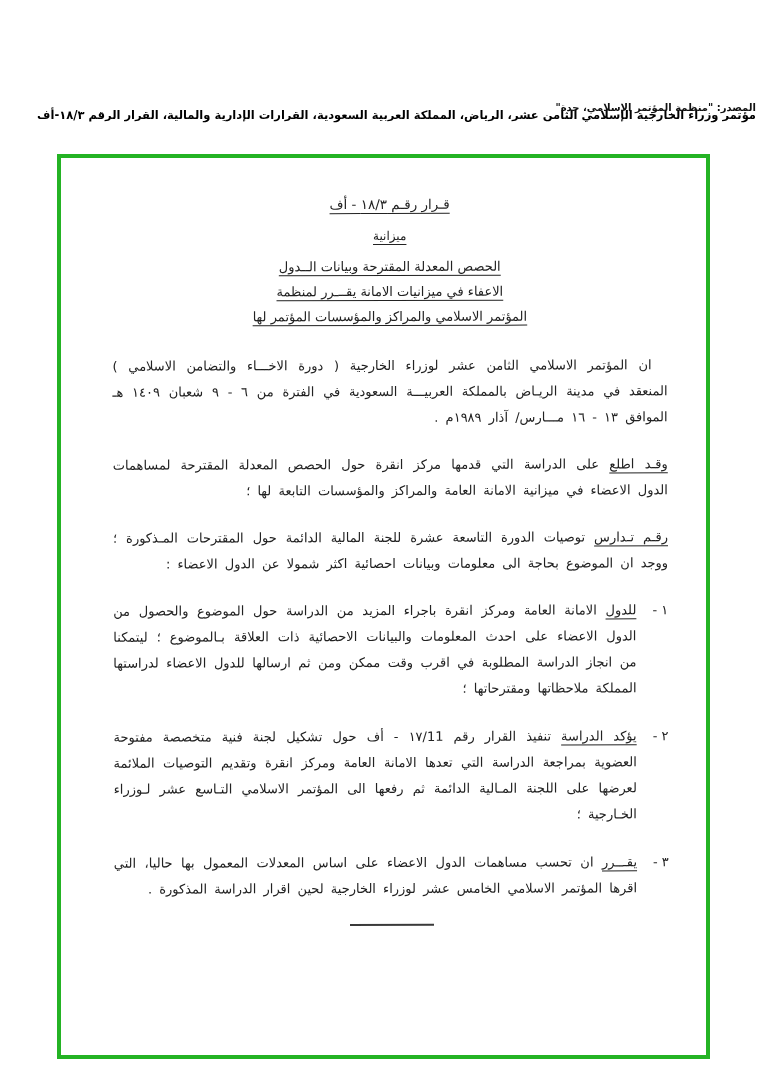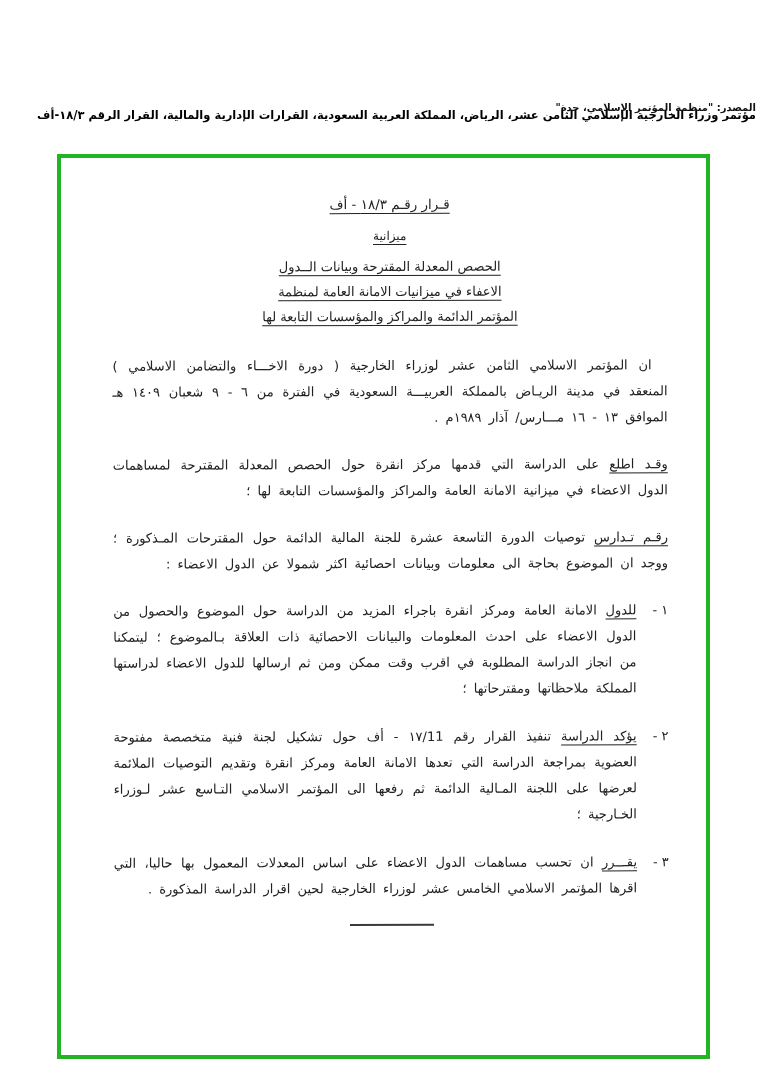--- a/index.html
+++ b/index.html
@@ -97,24 +97,24 @@
         <div class="tline decision-no">
           <span class="u">قـرار رقـم ١٨/٣ - أف</span>
         </div>
         <div class="tline regarding">
           <span class="u">ميزانية</span>
         </div>
         <div class="tline">
           <span class="u">الحصص المعدلة المقترحة وبيانات الــدول</span>
         </div>
         <div class="tline">
-          <span class="u">الاعفاء في ميزانيات الامانة العامة لمنظمة</span>
+          <span class="u">الاعفاء في ميزانيات الامانة يقـــرر لمنظمة</span>
         </div>
         <div class="tline">
-          <span class="u">المؤتمر الدائمة والمراكز والمؤسسات التابعة لها</span>
+          <span class="u">المؤتمر الاسلامي والمراكز والمؤسسات المؤتمر لها</span>
         </div>
       </div>
 
       <p class="para preamble">ان المؤتمر الاسلامي الثامن عشر لوزراء الخارجية ( دورة الاخـــاء والتضامن الاسلامي ) المنعقد في مدينة الريـاض بالمملكة العربيـــة السعودية في الفترة من ٦ - ٩ شعبان ١٤٠٩ هـ الموافق ١٣ - ١٦ مـــارس/ آذار ١٩٨٩م .</p>
 
       <p class="para">
         <span class="u">وقـد اطلع</span>
         <span>على الدراسة التي قدمها مركز انقرة حول الحصص المعدلة المقترحة لمساهمات الدول الاعضاء في ميزانية الامانة العامة والمراكز والمؤسسات التابعة لها ؛</span>
       </p>
 

